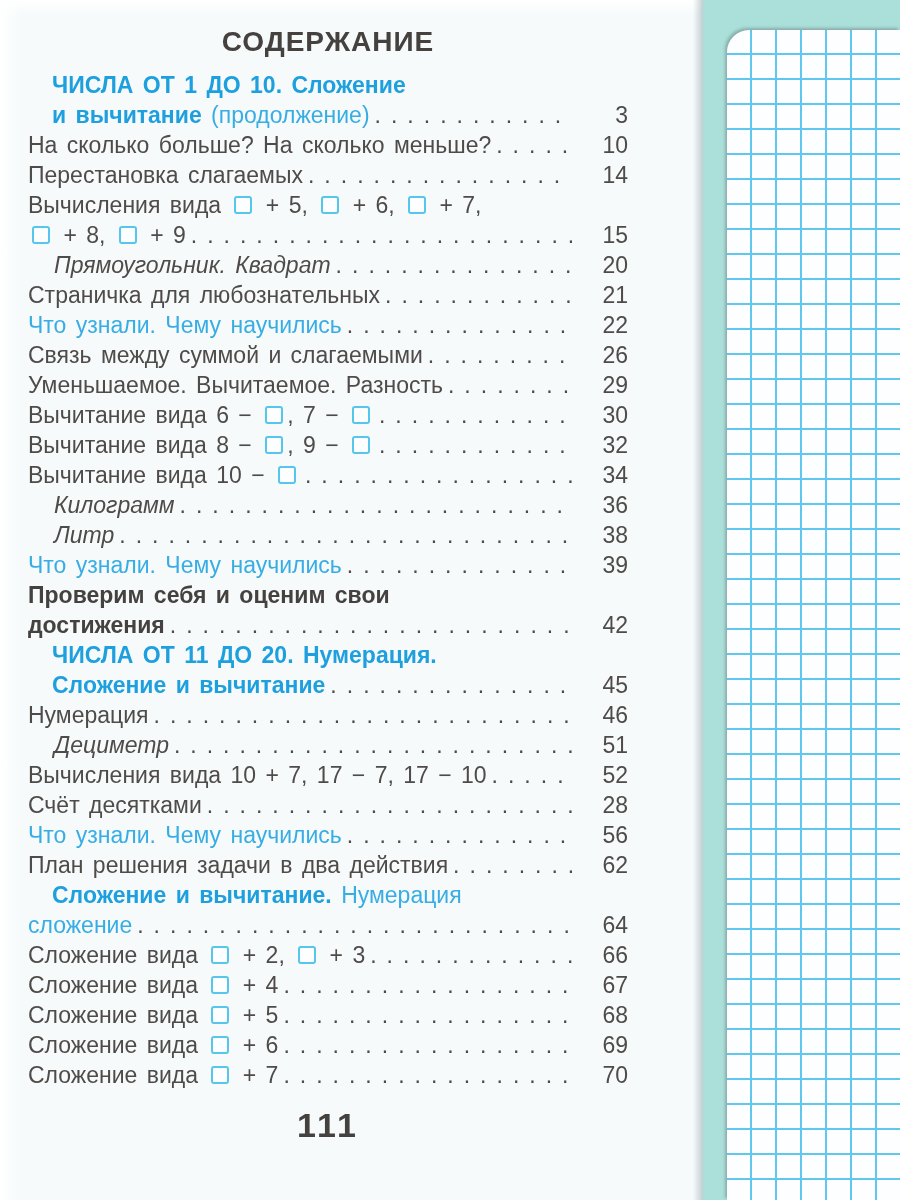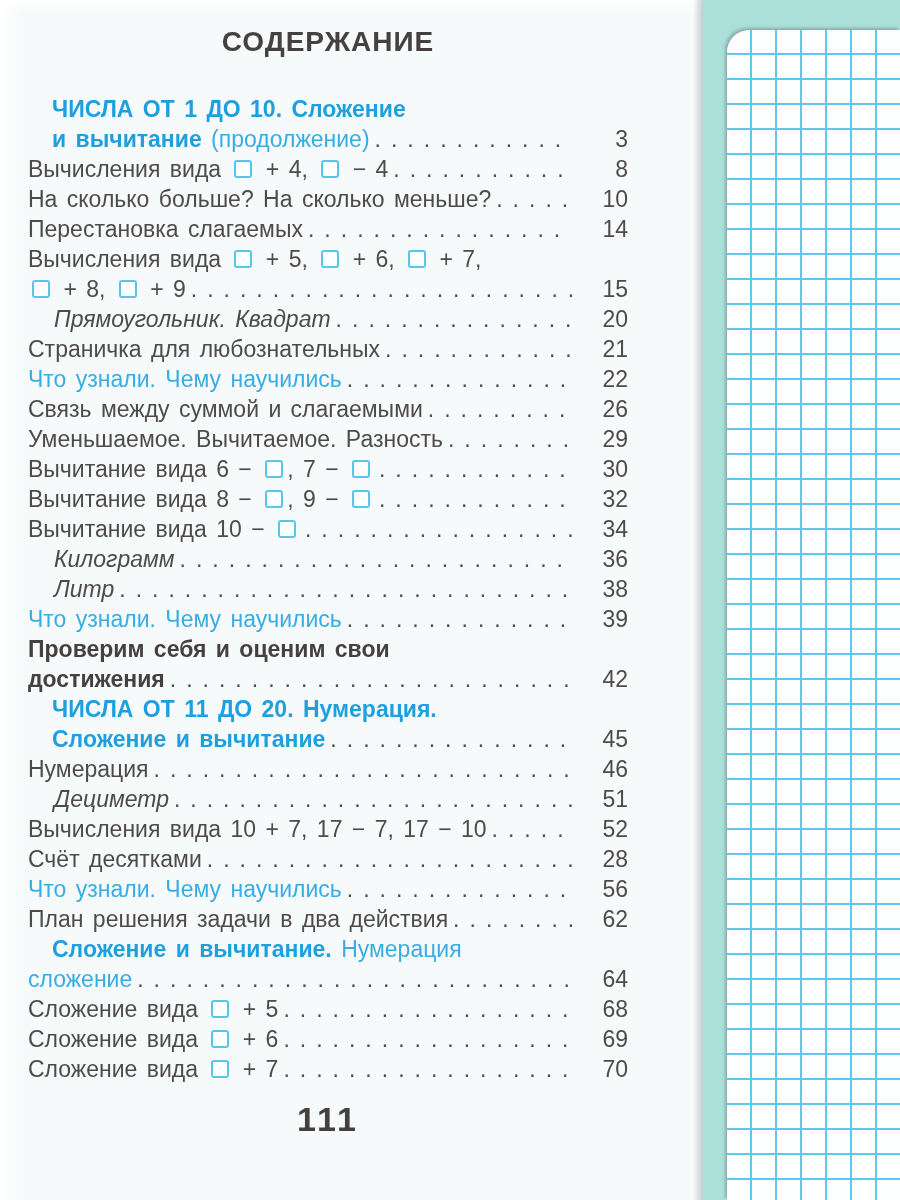--- a/index.html
+++ b/index.html
@@ -29,21 +29,21 @@
     border-radius:22px 0 0 0;
     background:
       repeating-linear-gradient(to right,transparent 0,transparent 23px,var(--gridline) 23px,var(--gridline) 25px),
       repeating-linear-gradient(to bottom,transparent 0,transparent 23px,var(--gridline) 23px,var(--gridline) 25px),
       var(--gridbg);
     box-shadow:-2px -2px 3px rgba(95,115,120,.45);}
 
   
   .content{position:absolute;left:28px;top:26px;width:600px;}
   .title{font-size:28px;font-weight:bold;letter-spacing:1px;color:var(--inkbold);
-    text-align:center;height:32px;line-height:32px;margin-bottom:36px;}
+    text-align:center;height:32px;line-height:32px;margin-bottom:12px;}
   .toc{font-size:23px;}
   .row{display:flex;align-items:baseline;height:30px;line-height:30px;}
   .txt{flex:0 1 auto;white-space:pre;word-spacing:3px;}
   .seg-p{color:var(--ink);}
   .seg-i{color:var(--ink);font-style:italic;margin-left:26px;}
   .seg-b{color:var(--inkbold);font-weight:bold;}
   .seg-h{color:var(--blue);}
   .seg-hb{color:var(--bluebold);font-weight:bold;margin-left:24px;}
   .seg-box{display:inline-block;width:14px;height:14px;border:2.5px solid var(--boxline);
     border-radius:3px;background:#fdfeff;margin:0 4px;vertical-align:-1px;}
@@ -69,25 +69,20 @@
   <div class="toc" id="toc">
       <div class="row">
         <span class="txt"><span class="seg-hb">ЧИСЛА ОТ 1 ДО 10. Сложение</span></span>
       </div>
       <div class="row">
         <span class="txt"><span class="seg-hb">и вычитание</span><span class="seg-h"> (продолжение)</span></span>
         <span class="leader"></span>
         <span class="pg">3</span>
       </div>
       <div class="row">
-        <span class="txt"><span class="seg-p">Вычисления вида </span><span class="seg-box"></span><span class="seg-p"> + 4, </span><span class="seg-box"></span><span class="seg-p"> − 4</span></span>
-        <span class="leader"></span>
-        <span class="pg">8</span>
-      </div>
-      <div class="row">
         <span class="txt"><span class="seg-p">На сколько больше? На сколько меньше?</span></span>
         <span class="leader"></span>
         <span class="pg">10</span>
       </div>
       <div class="row">
         <span class="txt"><span class="seg-p">Перестановка слагаемых</span></span>
         <span class="leader"></span>
         <span class="pg">14</span>
       </div>
       <div class="row">
@@ -199,20 +194,30 @@
         <span class="leader"></span>
         <span class="pg">62</span>
       </div>
       <div class="row">
         <span class="txt"><span class="seg-hb">Сложение и вычитание.</span><span class="seg-h"> Нумерация</span></span>
       </div>
       <div class="row">
         <span class="txt"><span class="seg-h">сложение</span></span>
         <span class="leader"></span>
         <span class="pg">64</span>
+      </div>
+      <div class="row">
+        <span class="txt"><span class="seg-p">Сложение вида </span><span class="seg-box"></span><span class="seg-p"> + 2, </span><span class="seg-box"></span><span class="seg-p"> + 3</span></span>
+        <span class="leader"></span>
+        <span class="pg">66</span>
+      </div>
+      <div class="row">
+        <span class="txt"><span class="seg-p">Сложение вида </span><span class="seg-box"></span><span class="seg-p"> + 4</span></span>
+        <span class="leader"></span>
+        <span class="pg">67</span>
       </div>
       <div class="row">
         <span class="txt"><span class="seg-p">Сложение вида </span><span class="seg-box"></span><span class="seg-p"> + 5</span></span>
         <span class="leader"></span>
         <span class="pg">68</span>
       </div>
       <div class="row">
         <span class="txt"><span class="seg-p">Сложение вида </span><span class="seg-box"></span><span class="seg-p"> + 6</span></span>
         <span class="leader"></span>
         <span class="pg">69</span>

